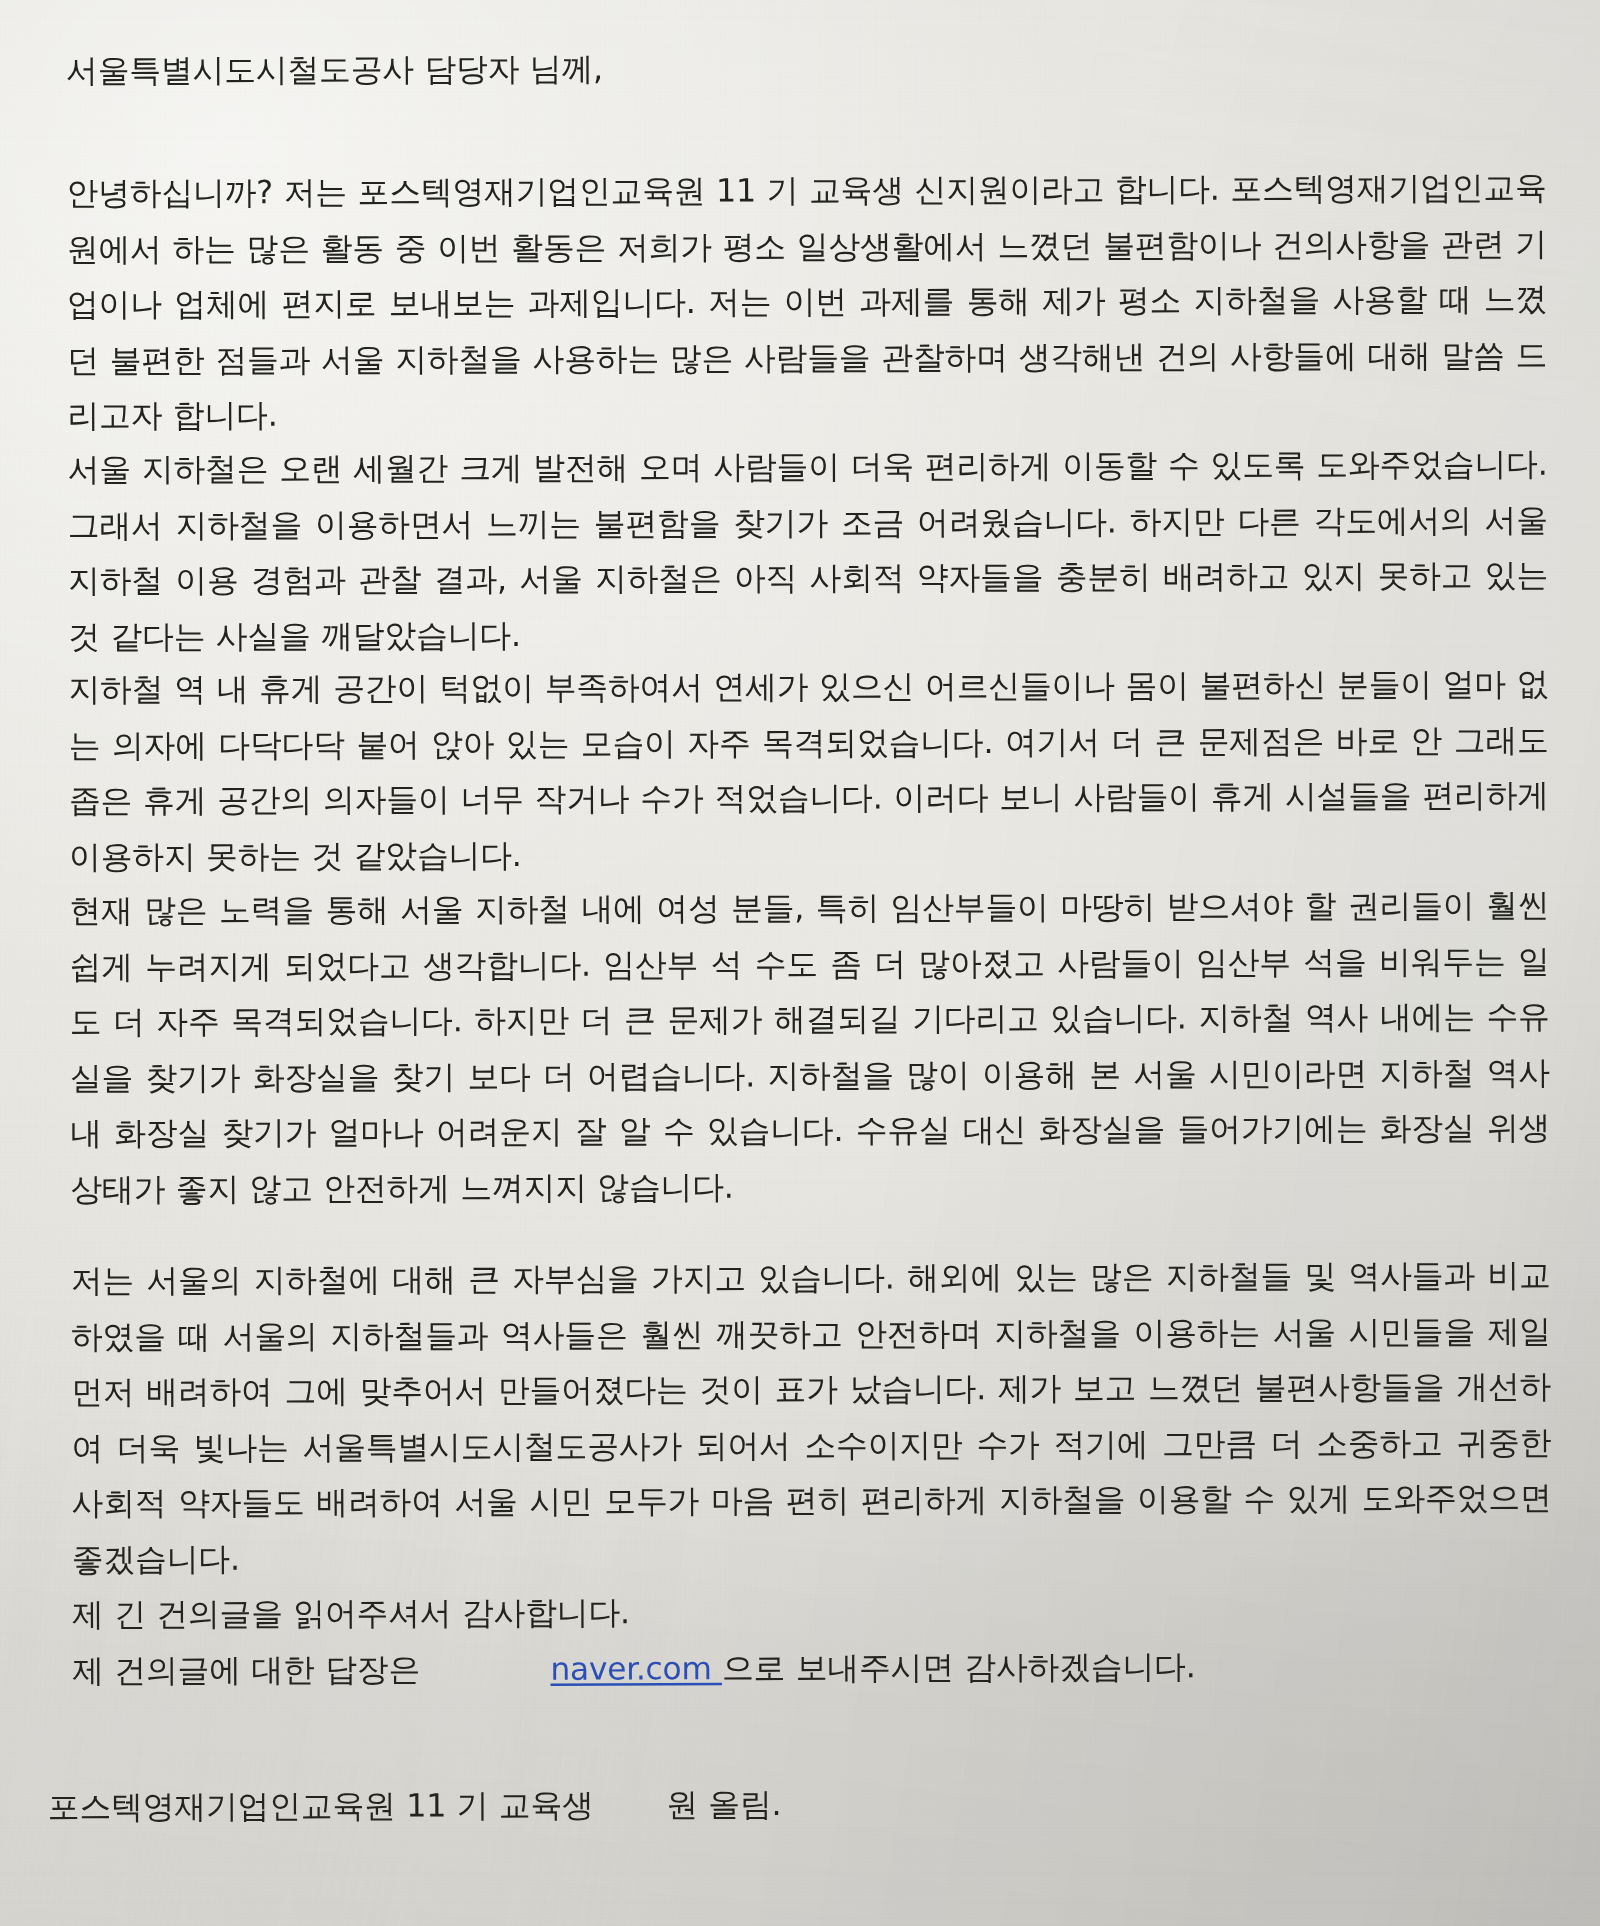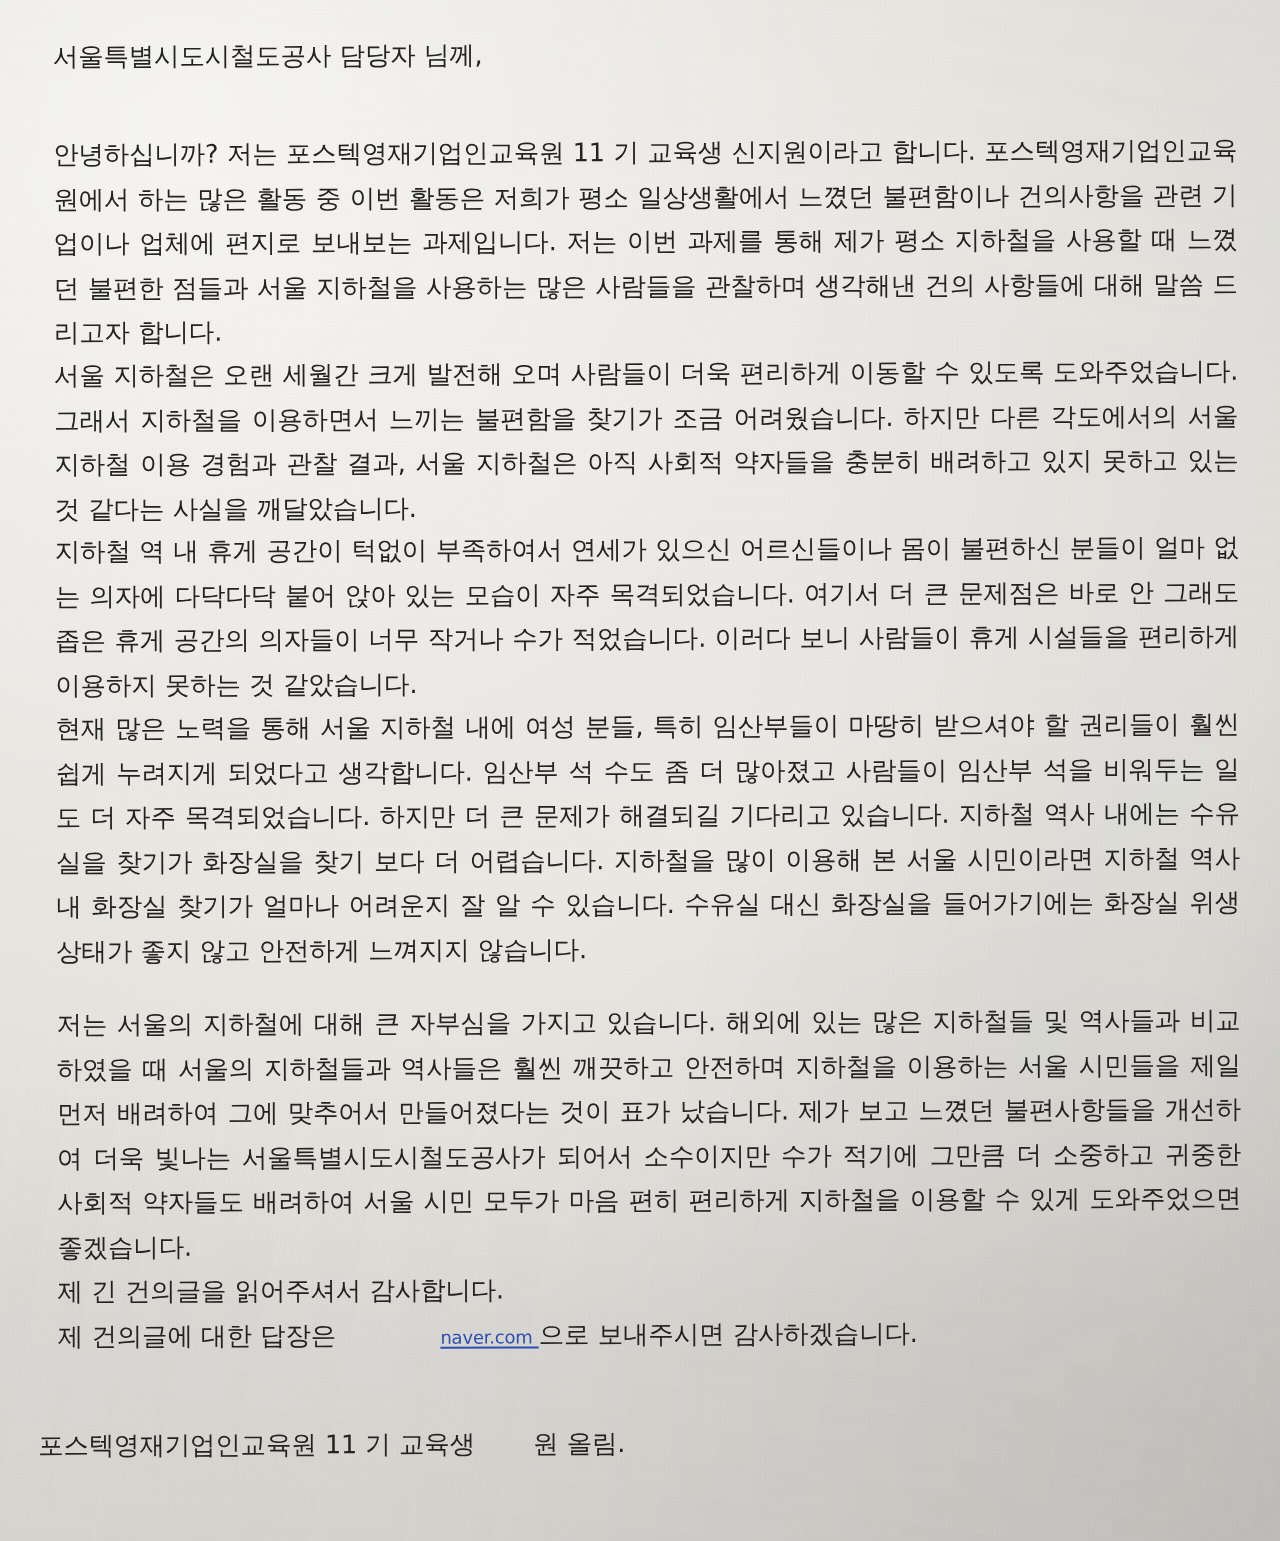--- a/index.html
+++ b/index.html
@@ -101,21 +101,21 @@
   .sign-gap {
     display: inline-block;
     width: 58px;
   }
 
   a.mail-link {
     color: #2b4fb5;
     text-decoration: underline;
     text-underline-offset: 3px;
     text-decoration-thickness: 2px;
-    font-size: 18px;
+    font-size: 25px;
   }
 
   
   .grain {
     position: absolute;
     inset: 0;
     z-index: 5;
     pointer-events: none;
     opacity: 0.33;
     background-image:

